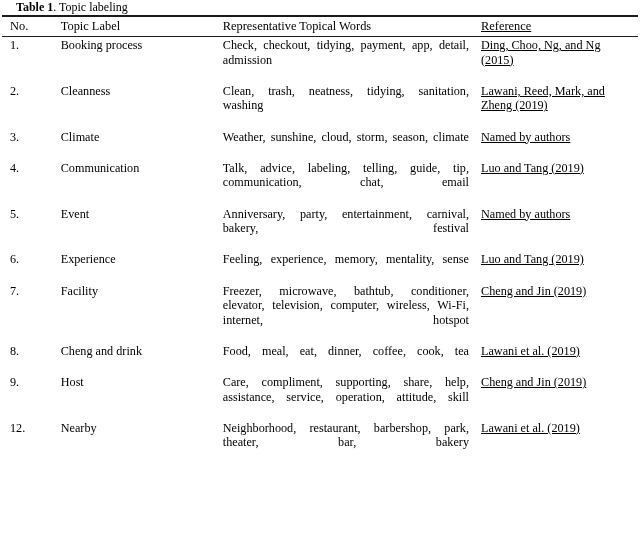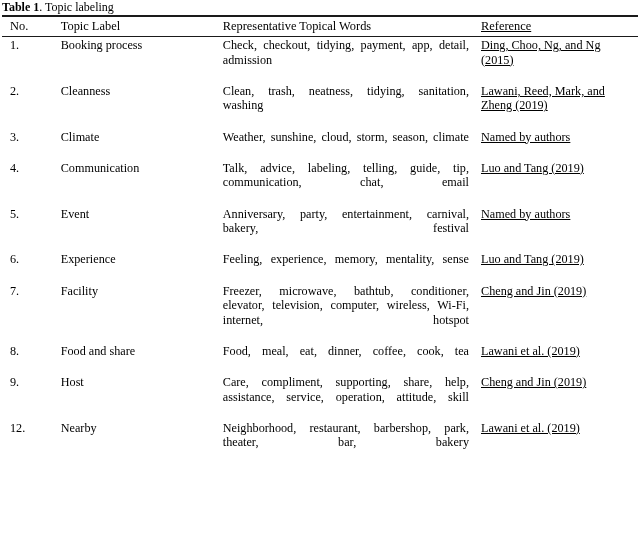--- a/index.html
+++ b/index.html
@@ -16,21 +16,21 @@
   }
   .page {
     width: 640px;
     height: 552px;
     position: relative;
     box-sizing: border-box;
   }
   .caption {
     font-size: 12px;
     line-height: 14px;
-    padding: 0 0 1px 2px;
+    padding: 0 0 1px 16px;
     white-space: nowrap;
   }
   .caption .cap-label {
     font-weight: bold;
   }
   table.tbl {
     width: 636px;
     margin-left: 2px;
     border-collapse: collapse;
     table-layout: fixed;
@@ -157,21 +157,21 @@
         <tr>
           <td class="c-no">7.</td>
           <td class="c-topic">Facility</td>
           <td class="c-words">
             <span class="jt">Freezer, microwave, bathtub, conditioner, elevator, television, computer, wireless, Wi-Fi, internet, hotspot</span>
           </td>
           <td class="c-ref">Cheng and Jin (2019)</td>
         </tr>
         <tr>
           <td class="c-no">8.</td>
-          <td class="c-topic">Food and share</td>
+          <td class="c-topic">Cheng and drink</td>
           <td class="c-words">
             <span class="jt">Food, meal, eat, dinner, coffee, cook, tea</span>
           </td>
           <td class="c-ref">Lawani et al. (2019)</td>
         </tr>
         <tr>
           <td class="c-no">9.</td>
           <td class="c-topic">Host</td>
           <td class="c-words">
             <span class="jt">Care, compliment, supporting, share, help, assistance, service, operation, attitude, skill</span>

